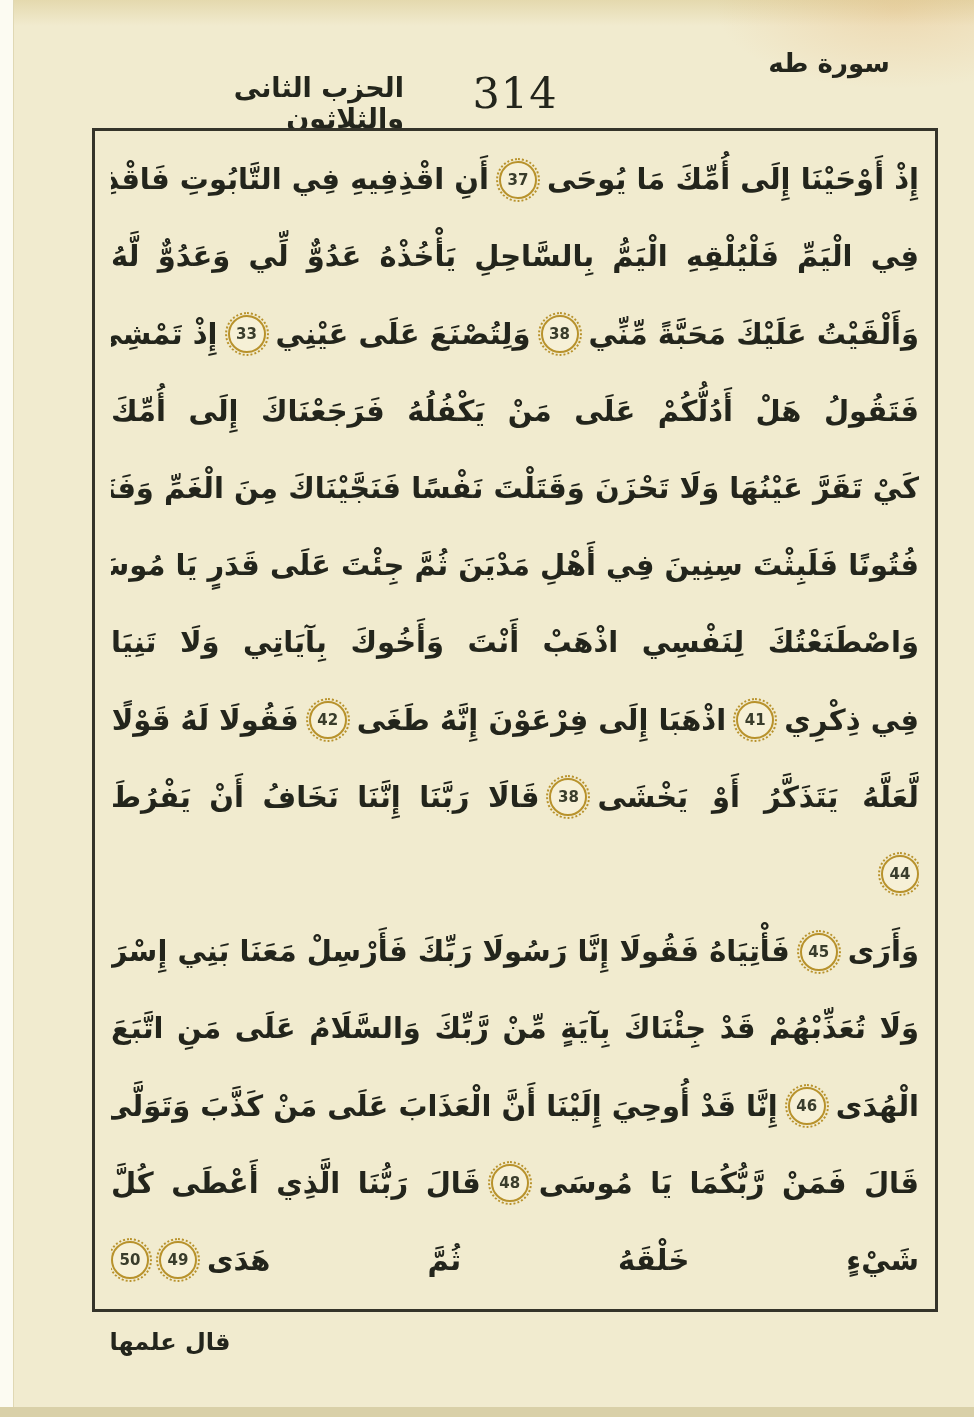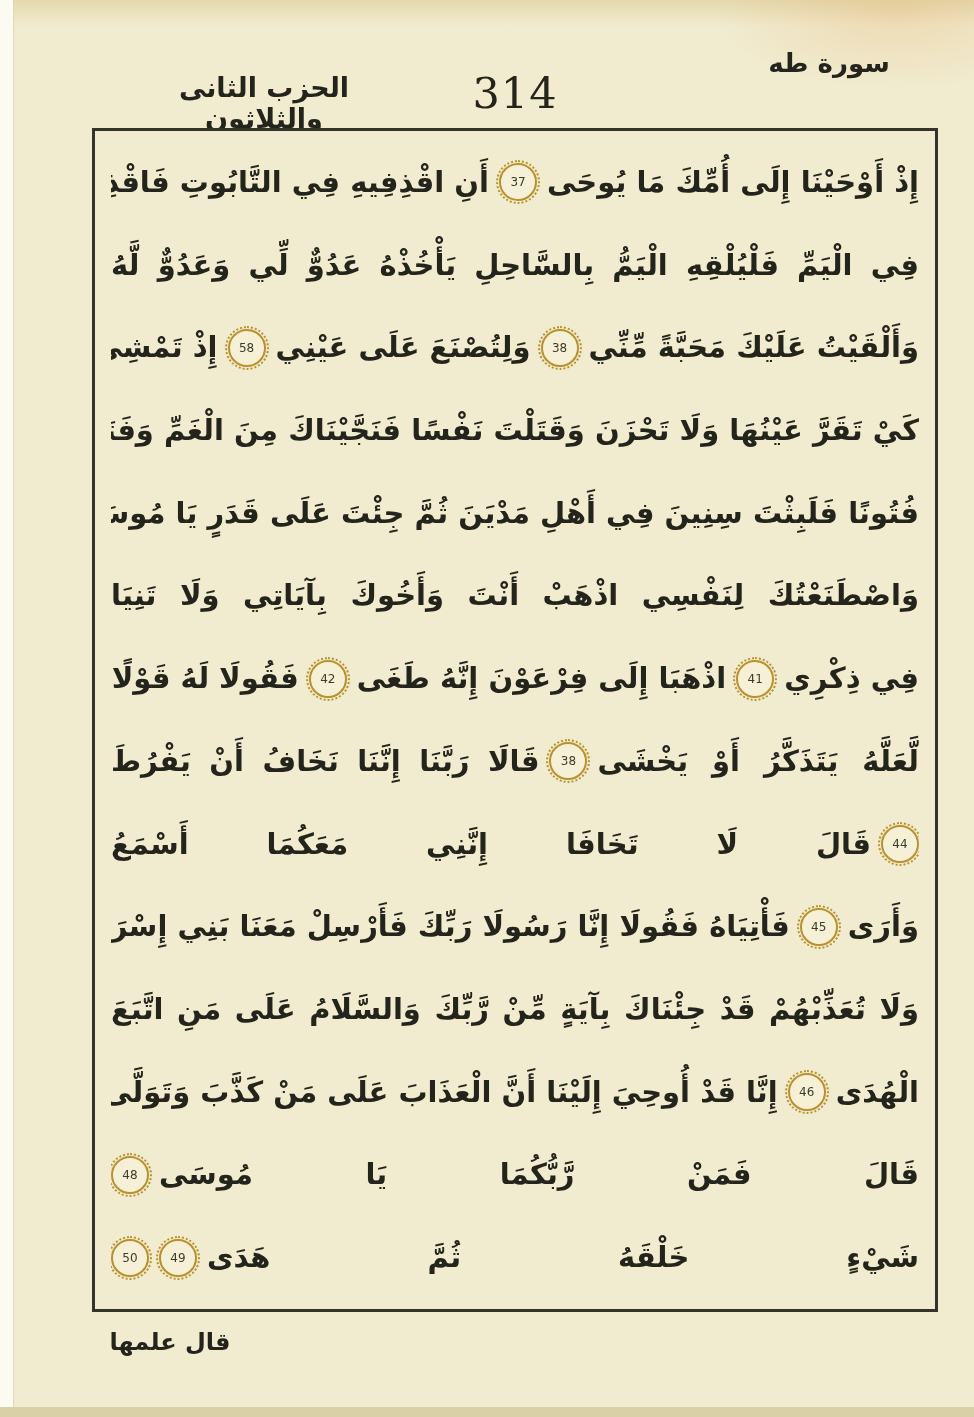--- a/index.html
+++ b/index.html
@@ -25,21 +25,21 @@
   }
   .tint-tr {
     position: absolute; right: 0; top: 0; width: 260px; height: 90px;
     background: radial-gradient(ellipse at 70% 10%, rgba(226,164,90,0.25), rgba(226,164,90,0) 70%);
   }
 
   
   .header { position: absolute; top: 40px; left: 0; width: 100%; height: 90px; color: var(--ink, #23251c); }
   .hizb-label {
     position: absolute; right: 570px; left: 124px; top: 32px;
-    text-align: center; font-size: 27px; font-weight: bold;
+    font-size: 27px; font-weight: bold;
     direction: rtl;
   }
   .page-number {
     position: absolute; left: 455px; top: 28px; width: 120px;
     text-align: center; font-size: 43px;
     font-family: "DejaVu Serif", serif; letter-spacing: 1px;
   }
   .surah-title {
     position: absolute; right: 30px; top: 8px; width: 230px;
     text-align: center; font-size: 26px; font-weight: bold;
@@ -73,21 +73,21 @@
   .marker {
     flex: 0 0 auto;
     width: 38px; height: 38px; border-radius: 50%;
     border: 2px solid var(--gold, #b8922c);
     outline: 2px dotted var(--gold, #b8922c);
     outline-offset: 1px;
     background: #f6f0d6;
     display: flex; align-items: center; justify-content: center;
   }
   .marker-num {
-    font-size: 12px; font-weight: normal;
+    font-size: 15px; font-weight: bold;
     color: var(--marker-ink, #3a3d2c);
     font-family: "DejaVu Sans", sans-serif;
     direction: ltr;
   }
 
   
   .catchword {
     position: absolute; left: 100px; top: 1328px; width: 140px;
     font-size: 24px; font-weight: bold; color: var(--ink, #23251c);
     direction: rtl; text-align: center;
@@ -118,25 +118,28 @@
     <div class="line">
       <span class="ayah-text">فِي الْيَمِّ فَلْيُلْقِهِ الْيَمُّ بِالسَّاحِلِ يَأْخُذْهُ عَدُوٌّ لِّي وَعَدُوٌّ لَّهُ</span>
     </div>
     <div class="line">
       <span class="ayah-text">وَأَلْقَيْتُ عَلَيْكَ مَحَبَّةً مِّنِّي</span>
       <span class="marker">
         <span class="marker-num">38</span>
       </span>
       <span class="ayah-text">وَلِتُصْنَعَ عَلَى عَيْنِي</span>
       <span class="marker">
-        <span class="marker-num">58</span>
+        <span class="marker-num">33</span>
       </span>
       <span class="ayah-text">إِذْ تَمْشِي أُخْتُكَ</span>
     </div>
     <div class="line">
+      <span class="ayah-text">فَتَقُولُ هَلْ أَدُلُّكُمْ عَلَى مَنْ يَكْفُلُهُ فَرَجَعْنَاكَ إِلَى أُمِّكَ</span>
+    </div>
+    <div class="line">
       <span class="ayah-text">كَيْ تَقَرَّ عَيْنُهَا وَلَا تَحْزَنَ وَقَتَلْتَ نَفْسًا فَنَجَّيْنَاكَ مِنَ الْغَمِّ وَفَتَنَّاكَ</span>
     </div>
     <div class="line">
       <span class="ayah-text">فُتُونًا فَلَبِثْتَ سِنِينَ فِي أَهْلِ مَدْيَنَ ثُمَّ جِئْتَ عَلَى قَدَرٍ يَا مُوسَى</span>
     </div>
     <div class="line">
       <span class="ayah-text">وَاصْطَنَعْتُكَ لِنَفْسِي اذْهَبْ أَنْتَ وَأَخُوكَ بِآيَاتِي وَلَا تَنِيَا</span>
     </div>
     <div class="line">
       <span class="ayah-text">فِي ذِكْرِي</span>
@@ -153,21 +156,20 @@
       <span class="ayah-text">لَّعَلَّهُ يَتَذَكَّرُ أَوْ يَخْشَى</span>
       <span class="marker">
         <span class="marker-num">38</span>
       </span>
       <span class="ayah-text">قَالَا رَبَّنَا إِنَّنَا نَخَافُ أَنْ يَفْرُطَ</span>
     </div>
     <div class="line">
       <span class="marker">
         <span class="marker-num">44</span>
       </span>
-      <span class="ayah-text">قَالَ لَا تَخَافَا إِنَّنِي مَعَكُمَا أَسْمَعُ</span>
     </div>
     <div class="line">
       <span class="ayah-text">وَأَرَى</span>
       <span class="marker">
         <span class="marker-num">45</span>
       </span>
       <span class="ayah-text">فَأْتِيَاهُ فَقُولَا إِنَّا رَسُولَا رَبِّكَ فَأَرْسِلْ مَعَنَا بَنِي إِسْرَائِيلَ</span>
     </div>
     <div class="line">
       <span class="ayah-text">وَلَا تُعَذِّبْهُمْ قَدْ جِئْنَاكَ بِآيَةٍ مِّنْ رَّبِّكَ وَالسَّلَامُ عَلَى مَنِ اتَّبَعَ</span>
@@ -177,20 +179,21 @@
       <span class="marker">
         <span class="marker-num">46</span>
       </span>
       <span class="ayah-text">إِنَّا قَدْ أُوحِيَ إِلَيْنَا أَنَّ الْعَذَابَ عَلَى مَنْ كَذَّبَ وَتَوَلَّى</span>
     </div>
     <div class="line">
       <span class="ayah-text">قَالَ فَمَنْ رَّبُّكُمَا يَا مُوسَى</span>
       <span class="marker">
         <span class="marker-num">48</span>
       </span>
+      <span class="ayah-text">قَالَ رَبُّنَا الَّذِي أَعْطَى كُلَّ</span>
     </div>
     <div class="line">
       <span class="ayah-text">شَيْءٍ خَلْقَهُ ثُمَّ هَدَى</span>
       <span class="marker">
         <span class="marker-num">49</span>
       </span>
       <span class="marker">
         <span class="marker-num">50</span>
       </span>
     </div>

